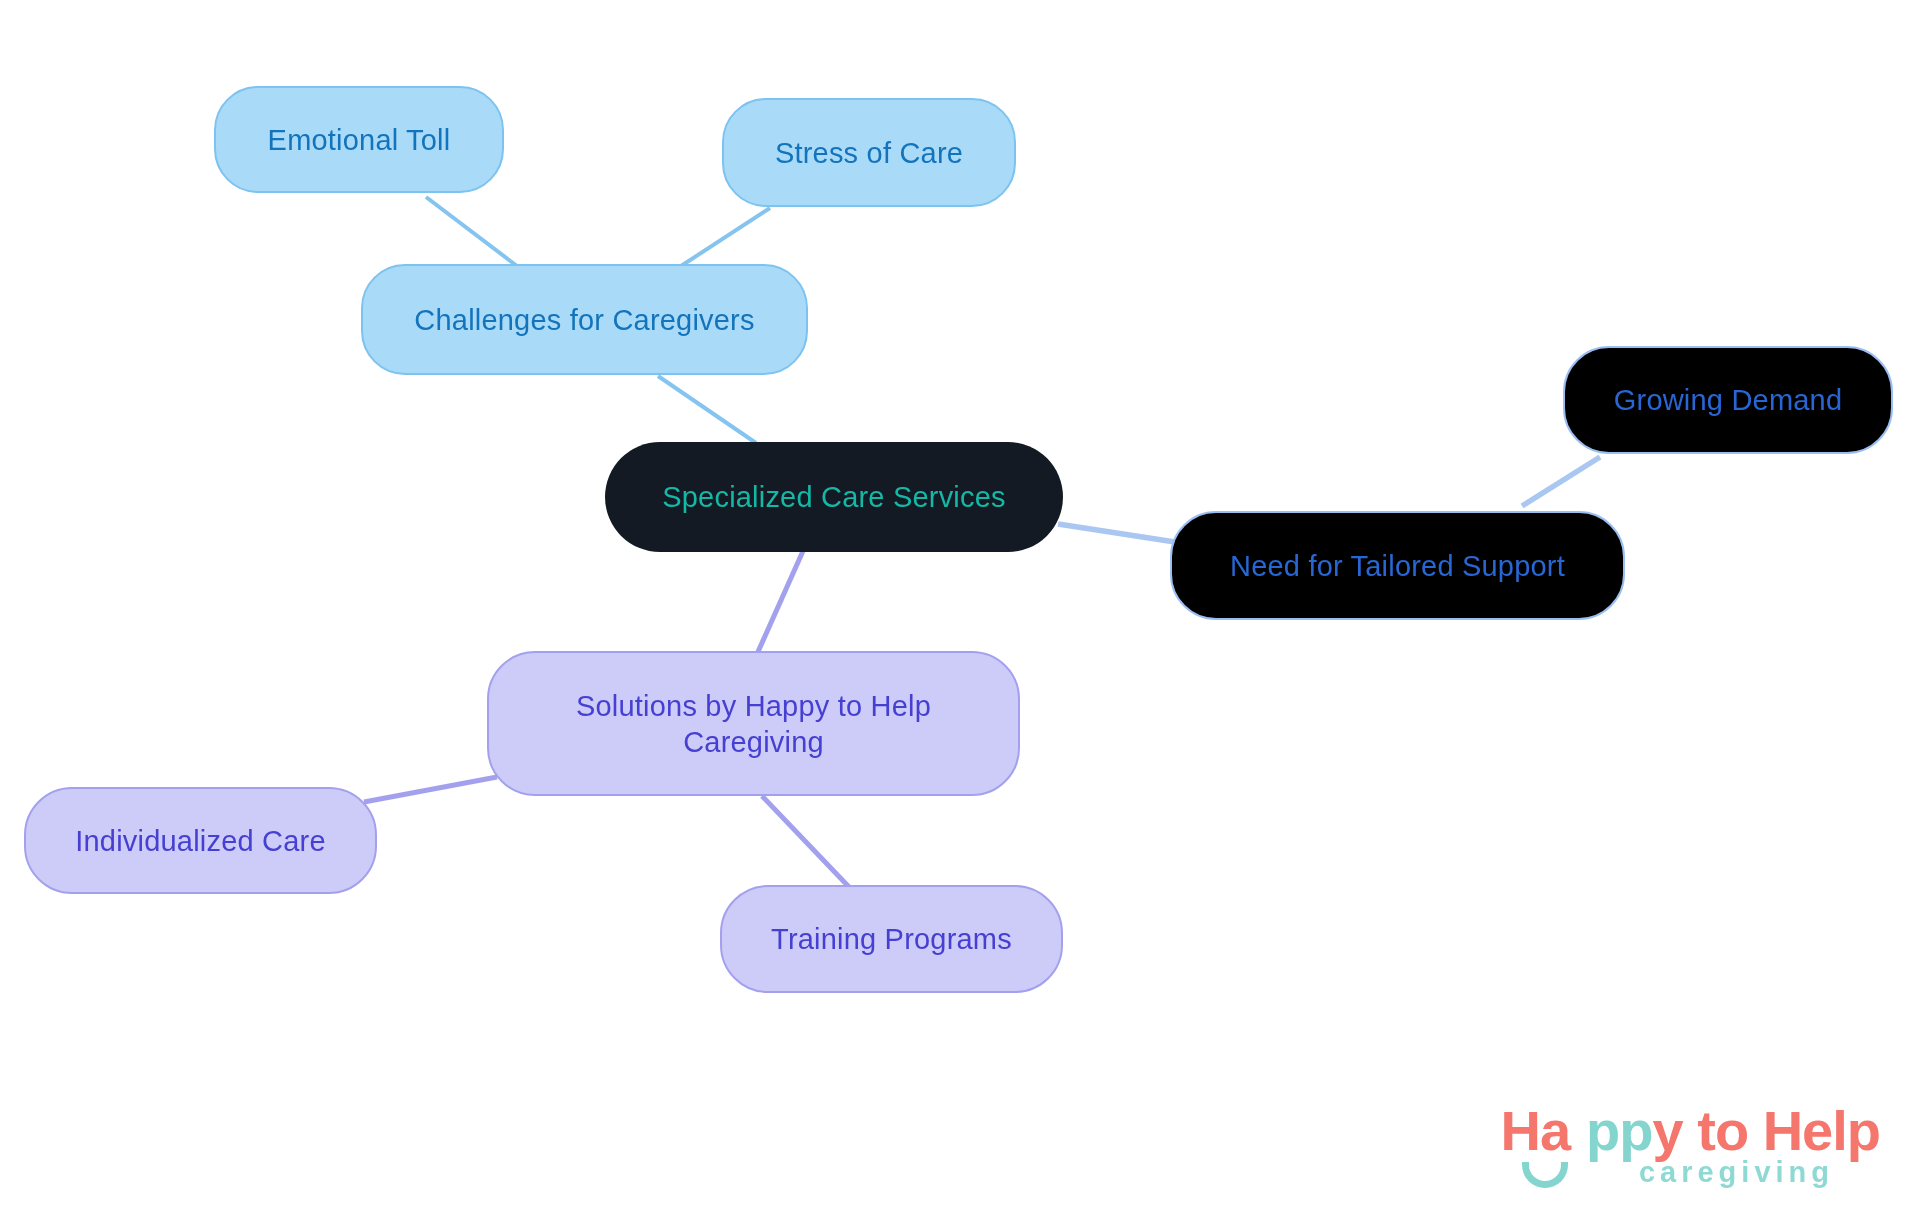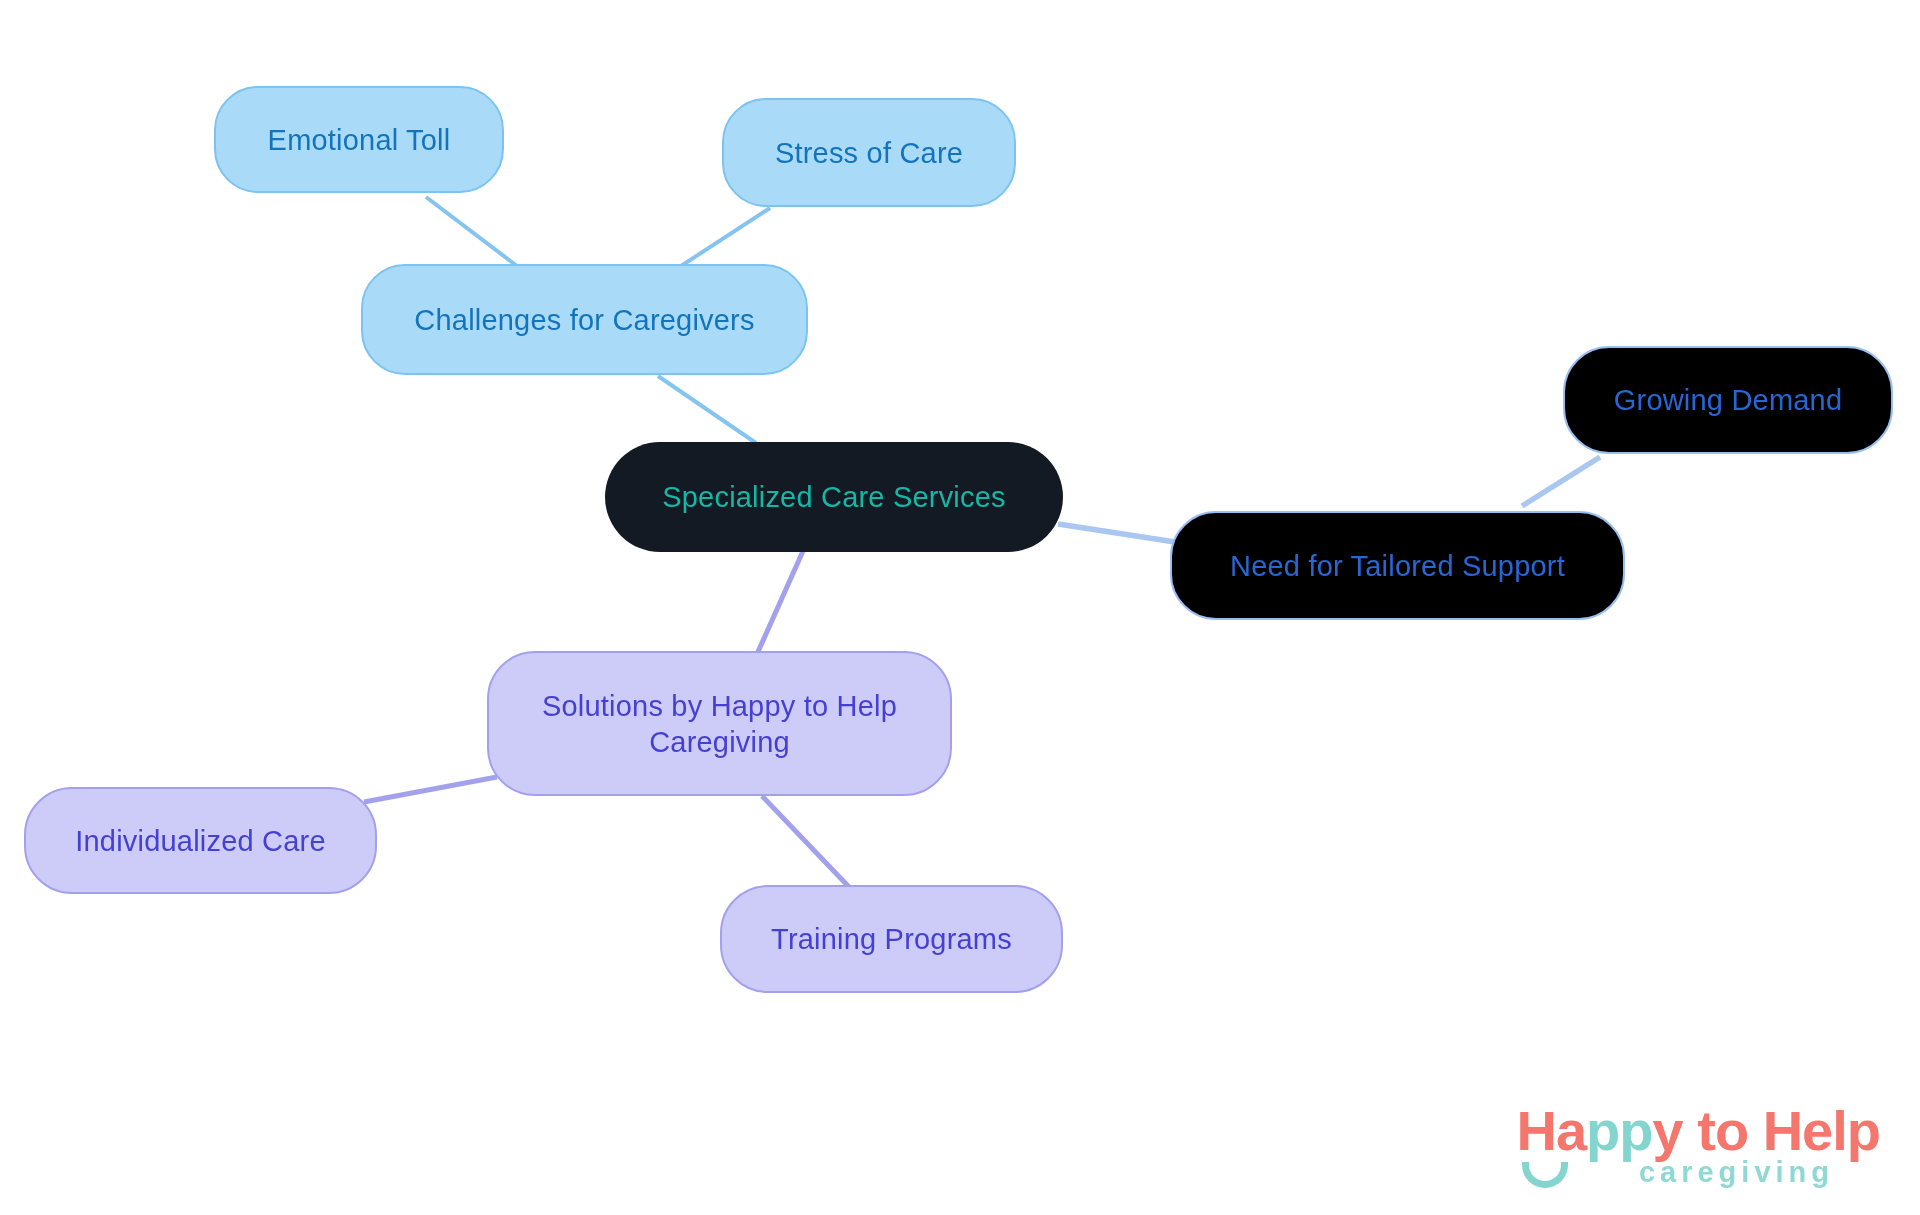--- a/index.html
+++ b/index.html
@@ -36,36 +36,36 @@
   .node.central{
     background:#141A23;color:#14b8a6;border-radius:55px;border:none;
   }
 
   .n-emotional{left:214px;top:86px;width:290px;height:107px;}
   .n-stress{left:722px;top:98px;width:294px;height:109px;}
   .n-challenges{left:361px;top:264px;width:447px;height:111px;}
   .n-central{left:605px;top:442px;width:458px;height:110px;}
   .n-growing{left:1563px;top:346px;width:330px;height:108px;}
   .n-need{left:1170px;top:511px;width:455px;height:109px;}
-  .n-solutions{left:487px;top:651px;width:465px;height:145px;padding:0 42px;border-radius:52px;}
+  .n-solutions{left:487px;top:651px;width:533px;height:145px;padding:0 42px;border-radius:52px;}
   .n-individualized{left:24px;top:787px;width:353px;height:107px;}
   .n-training{left:720px;top:885px;width:343px;height:108px;}
 
   .logo{
     position:absolute;left:1420px;top:1102px;width:460px;
     text-align:right;
     user-select:none;
   }
   .logo-main{
     font-size:56px;font-weight:bold;line-height:58px;
     letter-spacing:-1px;
     color:#F4766C;
     white-space:nowrap;
   }
-  .logo-main .teal{color:#85D5CF;}
+  .logo-main .teal{color:#85D5CF;margin-left:16px;}
   .logo-smile{
     position:absolute;
     left:102px;top:60px;
     width:46px;height:26px;
     border:7px solid #85D5CF;
     border-top:none;
     border-bottom-left-radius:28px;
     border-bottom-right-radius:28px;
     box-sizing:border-box;
   }

